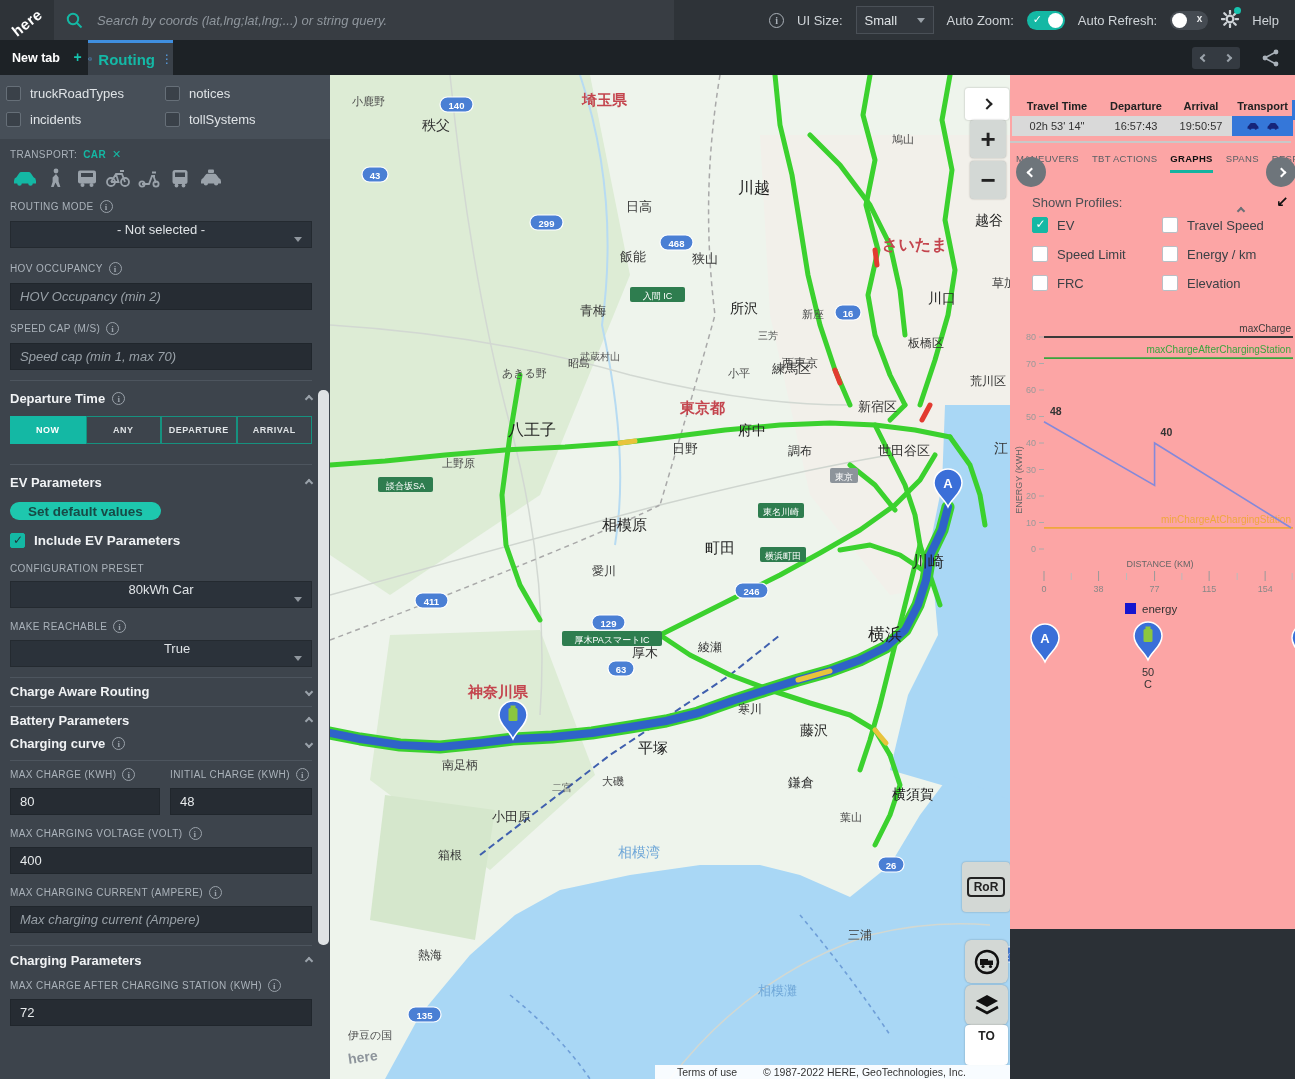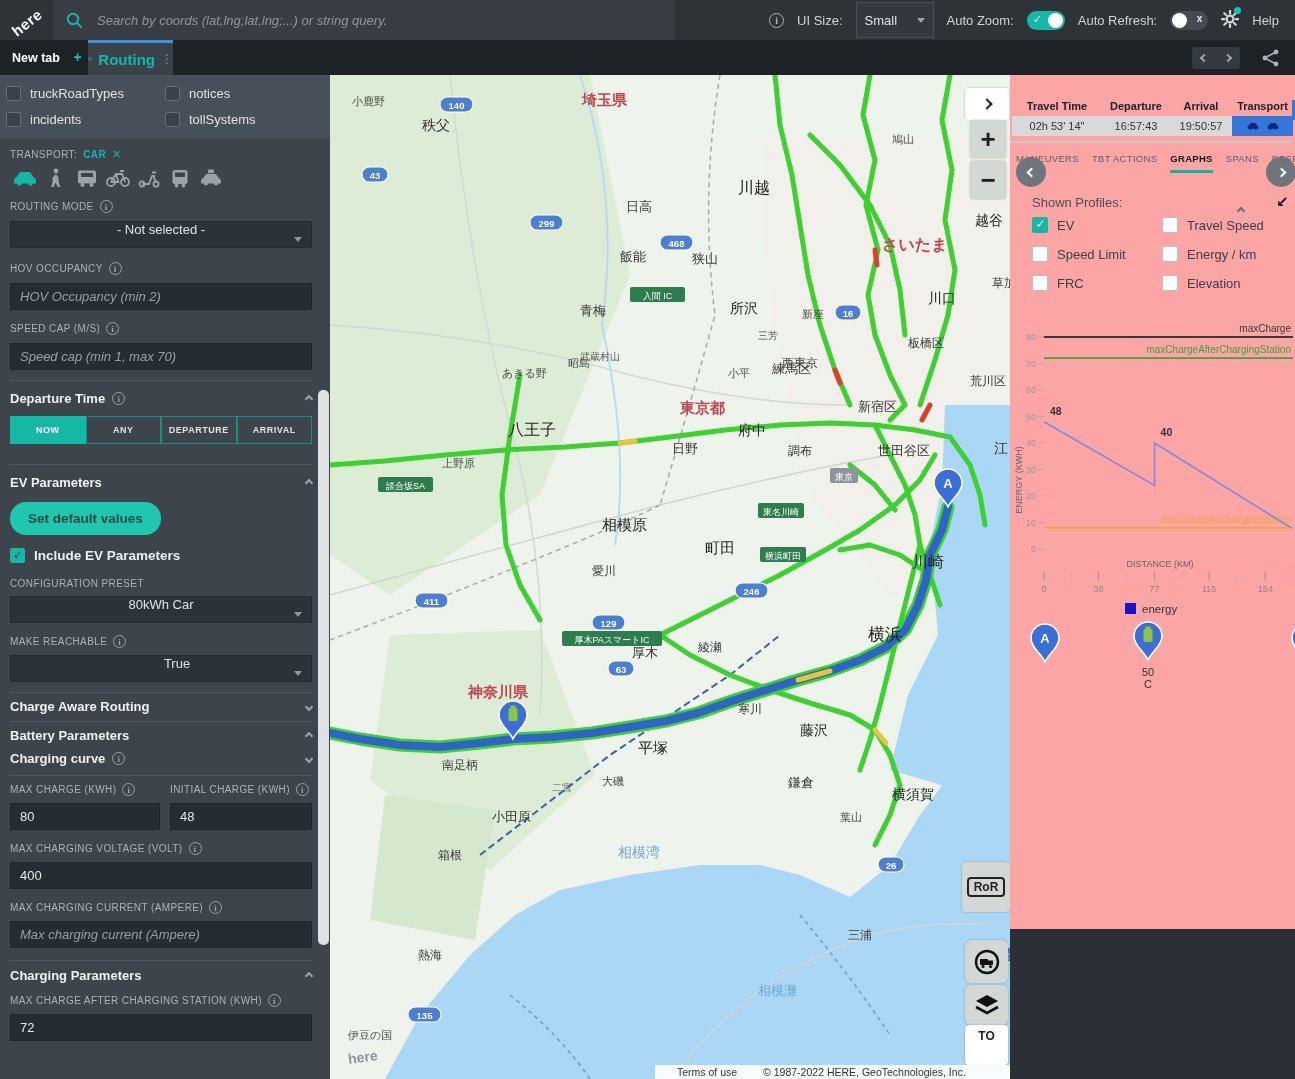--- a/index.html
+++ b/index.html
@@ -16,21 +16,21 @@
   #searchwrap { flex:0 0 620px; height:40px; background:#383d43; display:flex; align-items:center; padding:0 12px; }
   #searchwrap svg { margin-right:14px; }
   #search-input { background:transparent; border:none; outline:none; color:#9aa1a8; font-style:italic;
     font-size:13px; width:560px; }
   #search-input::placeholder { color:#8f969d; font-style:italic; }
   #topright { display:flex; align-items:center; margin-left:auto; padding-right:16px; gap:13px; font-size:13px; }
   .info { display:inline-flex; width:15px; height:15px; border:1.4px solid #aab1b8; border-radius:50%;
     align-items:center; justify-content:center; font-size:10px; color:#aab1b8; font-weight:bold; flex:0 0 auto; }
   .info::after { content:"i"; font-family:"Liberation Serif",serif; }
   .info.dark { border-color:#9aa2aa; color:#9aa2aa; width:13px; height:13px; font-size:9px; }
-  #ui-size-select { background:#33383e; border:1px solid #4a5057; color:#dfe3e6; height:36px; width:78px;
+  #ui-size-select { background:#33383e; border:1px solid #4a5057; color:#dfe3e6; height:28px; width:78px;
     display:flex; align-items:center; padding:0 8px; gap:16px; font-size:13px; }
   .tri-down { width:0; height:0; border-left:4px solid transparent; border-right:4px solid transparent;
     border-top:5px solid #9aa1a8; margin-left:auto; }
   .toggle { width:38px; height:19px; border-radius:10px; position:relative; }
   .toggle.on { background:#14b8a4; }
   .toggle.on .knob { position:absolute; right:2px; top:2px; width:15px; height:15px; border-radius:50%; background:#fff; }
   .toggle.on .mark { position:absolute; left:6px; top:2px; color:#fff; font-size:11px; }
   .toggle.off { background:#454b52; }
   .toggle.off .knob { position:absolute; left:2px; top:2px; width:15px; height:15px; border-radius:50%; background:#fff; }
   .toggle.off .mark { position:absolute; right:6px; top:2.5px; color:#e8eaec; font-size:10px; font-weight:bold; }
@@ -72,21 +72,21 @@
     padding:0 9px; font-size:13px; color:#dfe3e6;flex-direction:column; }
   .selectbox .tri-down { border-top-color:#8f969d; }
   .divider { height:1px; background:#4d555e; margin:10px 0; }
   .sec-title { font-size:13px; font-weight:bold; color:#f0f2f4; display:flex; align-items:center; gap:7px; }
   .sec-row { display:flex; align-items:center; }
   .sec-row .chev { margin-left:auto; width:6px; height:6px; }
   .seg { display:flex; }
   .seg button { flex:1; height:28px; background:transparent; border:1px solid #16917f; color:#dfe3e6;
     font-size:9px; letter-spacing:.5px; font-weight:bold; }
   .seg button.active { background:#14b8a4; color:#fff; border-color:#14b8a4; }
-  .pill-btn { background:#1ec7ae; color:#174a46; border:none; border-radius:16px; height:33px; padding:0 18px;
+  .pill-btn { background:#1ec7ae; color:#174a46; border:none; border-radius:16px; height:18px; padding:0 18px;
     font-size:13.5px; font-weight:bold; }
   .two-col { display:grid; grid-template-columns:150px 1fr; column-gap:10px; }
   #sb-scroll { position:absolute; left:318px; top:315px; width:11px; height:555px; background:#dfe2e4; border-radius:5px; }
   .ticon { width:30px; height:22px; display:inline-flex; align-items:center; justify-content:center; }
 
   
   #map { position:absolute; left:330px; top:75px; width:680px; height:1004px; background:#eef4ec; z-index:10; }
   #map-attrib { position:absolute; left:325px; bottom:0; width:355px; height:14px; background:rgba(255,255,255,.92);
     font-size:10.5px; color:#333; display:flex; align-items:center; gap:26px; padding-left:22px; }
   .mapbtn { position:absolute; background:#d3d8d5; border:none; border-radius:4px; color:#222;

